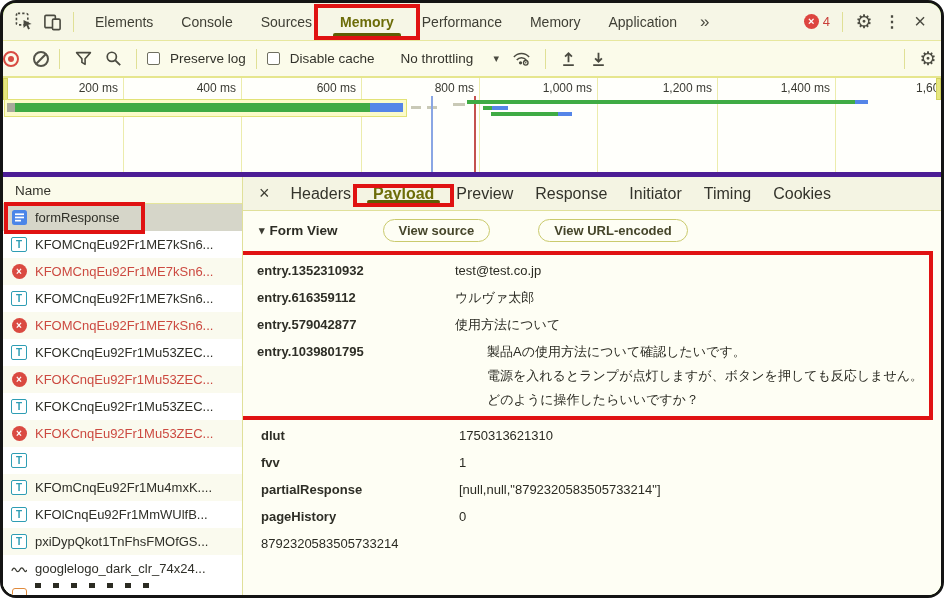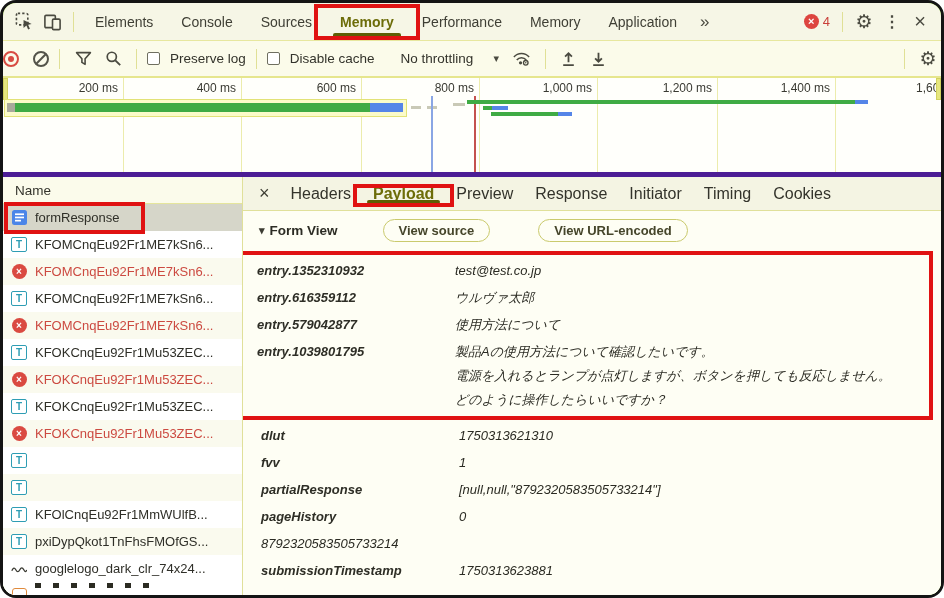--- a/index.html
+++ b/index.html
@@ -89,25 +89,25 @@
   .dtab-active { color:#6c6c08; font-weight:700; }
   .dtab-active .underline { position:absolute; left:5px; right:5px; bottom:1px; height:4px;
                             background:#5e5e04; border-radius:2px; }
   .formdata-bar { height:38px; flex:0 0 38px; display:flex; align-items:center; padding-left:16px; }
   .fd-title { font-size:13.5px; font-weight:700; color:#2c2c24; display:inline-flex; align-items:center; gap:5px; cursor:pointer; }
   .fd-caret { font-size:11px; color:#3c3c32; }
   .pill { border:1.6px solid #caca6d; border-radius:13px; padding:3px 15px; font-size:13px; font-weight:700;
           color:#45452a; background:transparent; cursor:pointer; font-family:"Liberation Sans",sans-serif; }
   .pill-1 { margin-left:45px; } .pill-2 { margin-left:48px; }
 
-  .kv-area { flex:1; overflow:hidden;font-style:italic; }
+  .kv-area { flex:1; overflow:hidden; }
   .kv-row { display:flex; align-items:flex-start; min-height:27px; padding-left:18px; font-size:13px; }
   .kv-key { flex:0 0 198px; font-weight:700; color:#2e2e26; line-height:27px; white-space:nowrap; }
   .kv-val { flex:1; color:#2b2b23; line-height:27px; }
-  .kv-line { display:block; line-height:24px; }
+  .kv-line { display:block; line-height:24px;margin-left:32px; }
   .hl-box { border:4px solid #e01212; margin:2px 8px 2px -5px; padding:2px 0 4px 0; }
   .hl-box .kv-row { padding-left:15px; }
 
   
   .red-annotation { position:absolute; border:4px solid #e01212; pointer-events:none; z-index:6; }
   .ann-network { left:-13px; right:-13px; top:1px; bottom:1px; }
   .ann-payload { left:-9px; right:-9px; top:1px; bottom:-2px; }
   .ann-formresponse { left:1px; width:141px; top:-2px; height:32px; }
 </style>
 </head>
@@ -297,20 +297,21 @@
         <span class="ic">
               <span class="ic-err">×</span>
             </span>
         <span class="req-name">KFOKCnqEu92Fr1Mu53ZEC...</span>
       </div>
       <div class="req-row">
         <span class="ic ic-font">T</span>
       </div>
       <div class="req-row alt">
         <span class="ic ic-font">T</span>
+        <span class="req-name">KFOmCnqEu92Fr1Mu4mxK....</span>
       </div>
       <div class="req-row">
         <span class="ic ic-font">T</span>
         <span class="req-name">KFOlCnqEu92Fr1MmWUlfB...</span>
       </div>
       <div class="req-row alt">
         <span class="ic ic-font">T</span>
         <span class="req-name">pxiDypQkot1TnFhsFMOfGS...</span>
       </div>
       <div class="req-row">
@@ -390,22 +391,18 @@
           <span class="kv-key">partialResponse</span>
           <span class="kv-val">[null,null,"8792320583505733214"]</span>
         </div>
         <div class="kv-row">
           <span class="kv-key">pageHistory</span>
           <span class="kv-val">0</span>
         </div>
         <div class="kv-row">
           <span class="kv-val">8792320583505733214</span>
         </div>
-        <div class="kv-row">
-          <span class="kv-key">submissionTimestamp</span>
-          <span class="kv-val">1750313623881</span>
-        </div>
       </div>
     </div>
   </div>
 
 </div>
 </div>
 
 </body></html>

